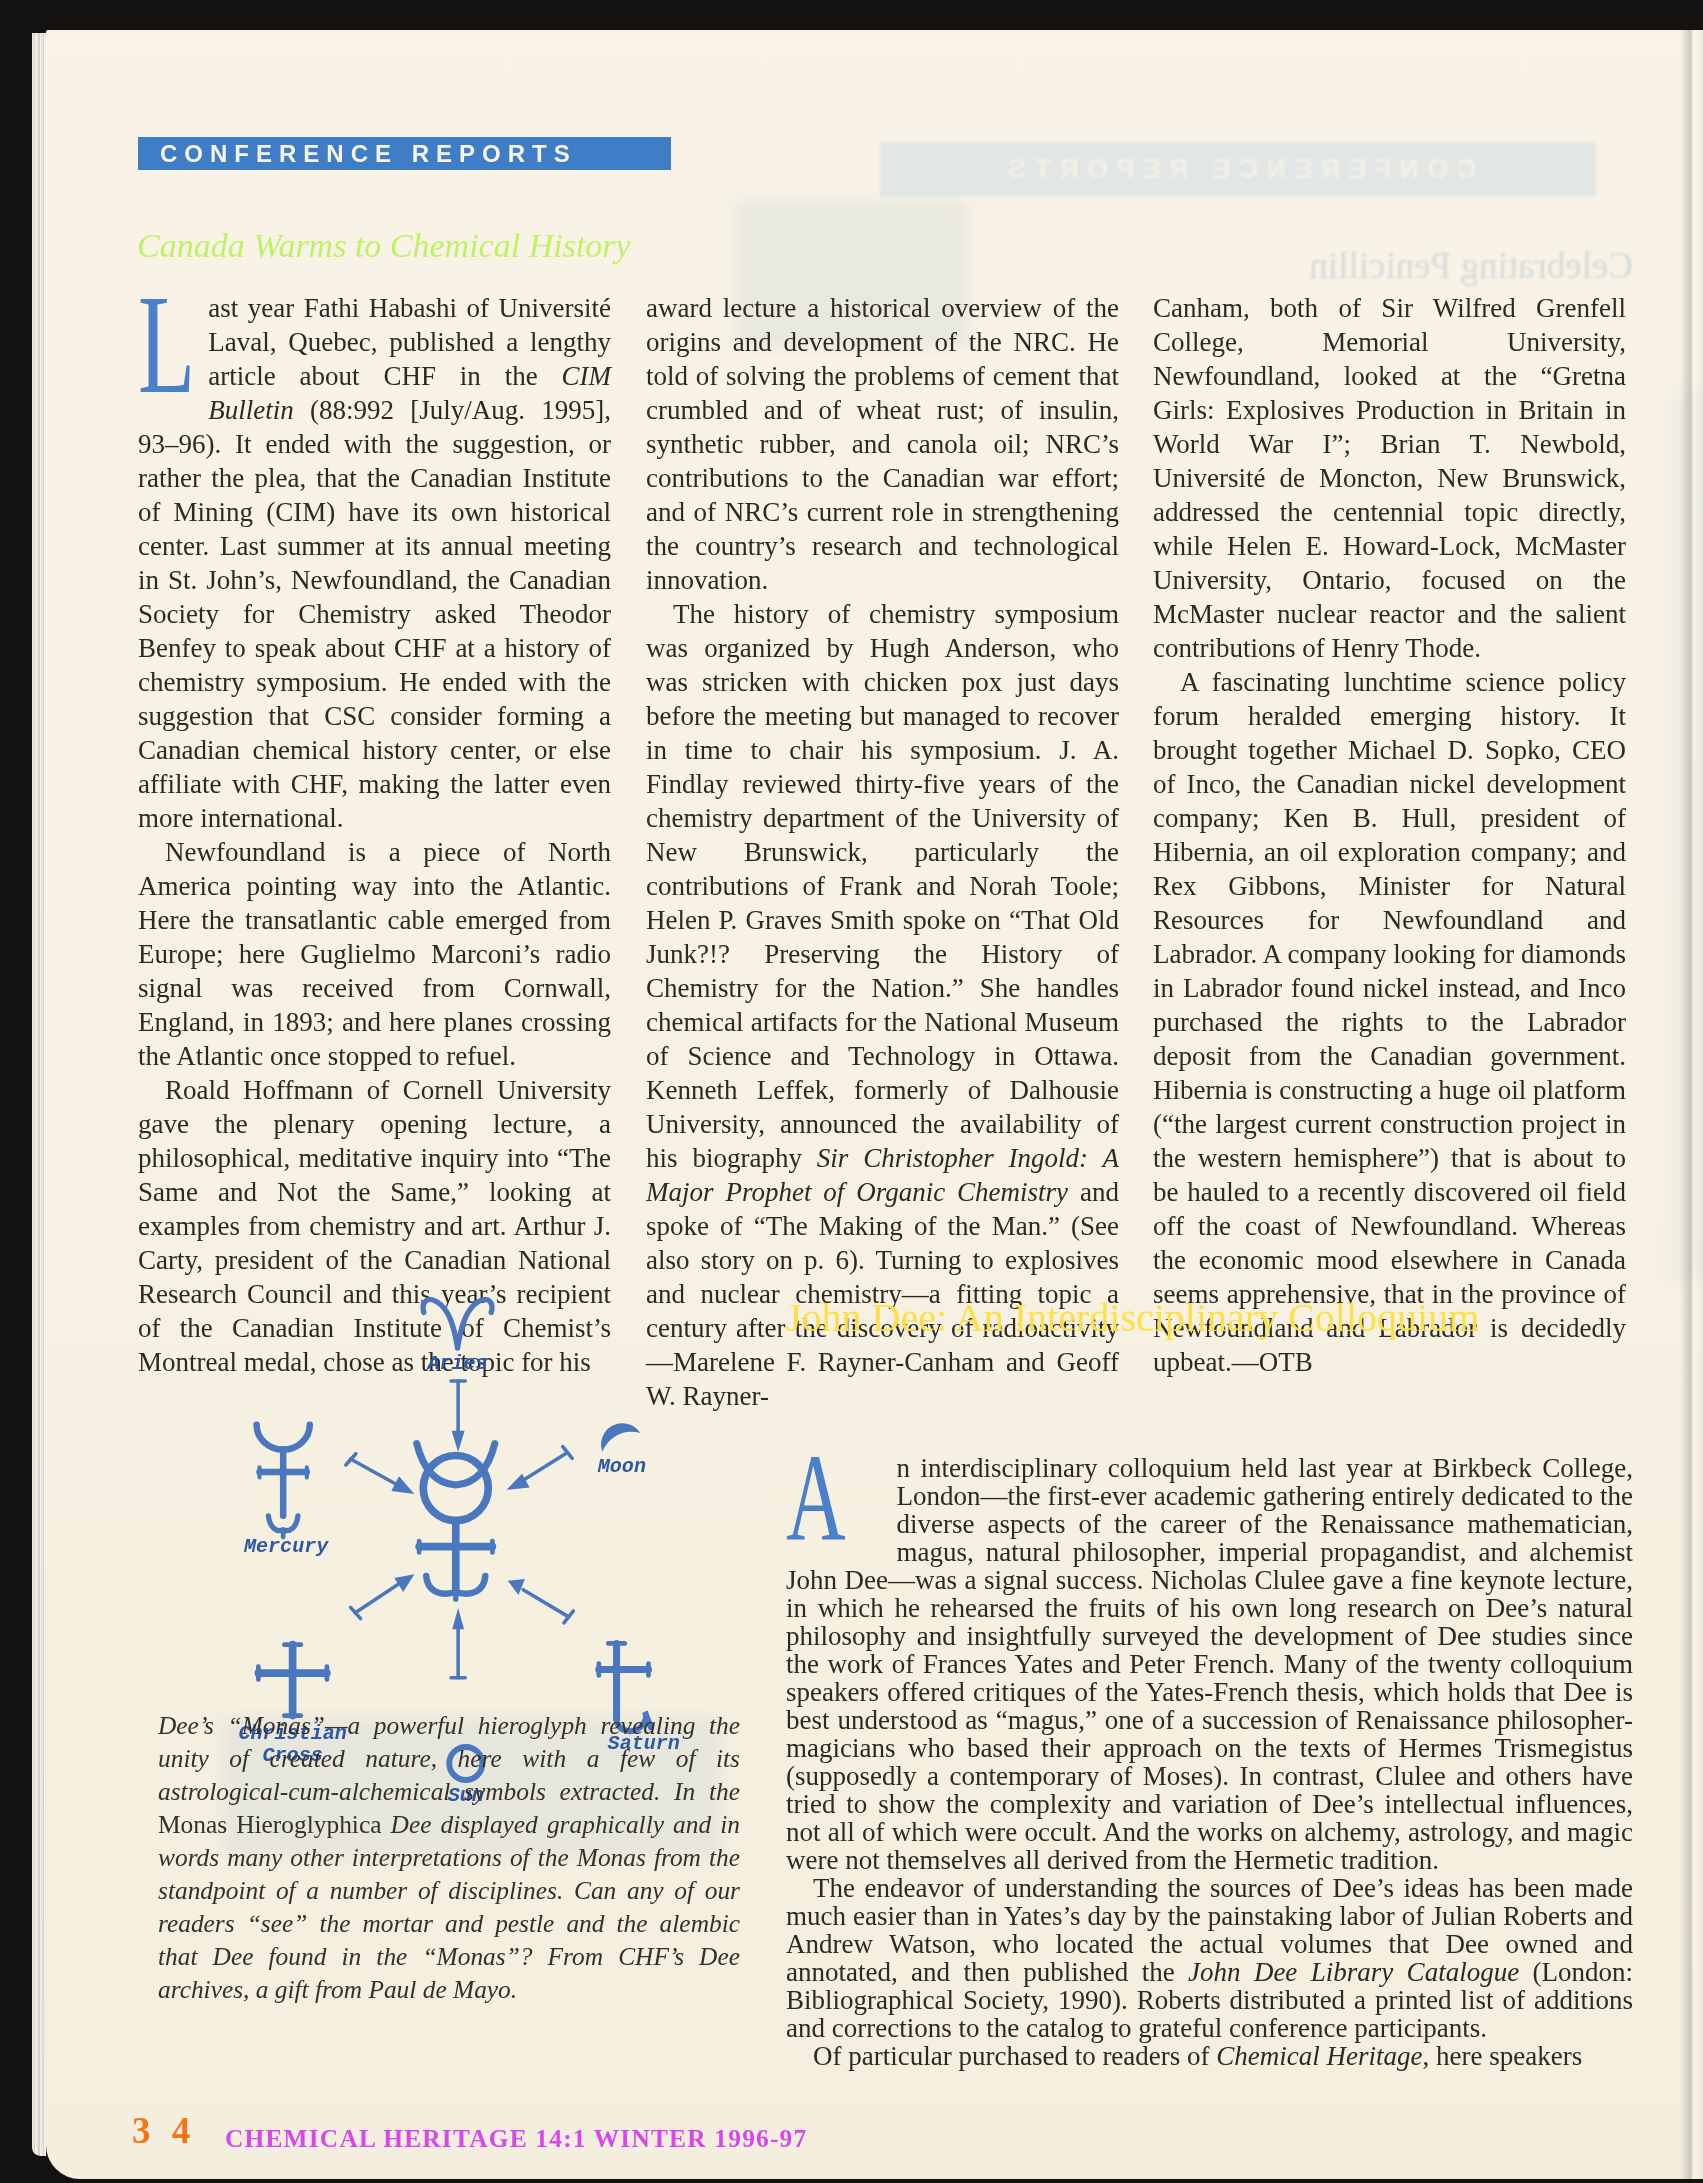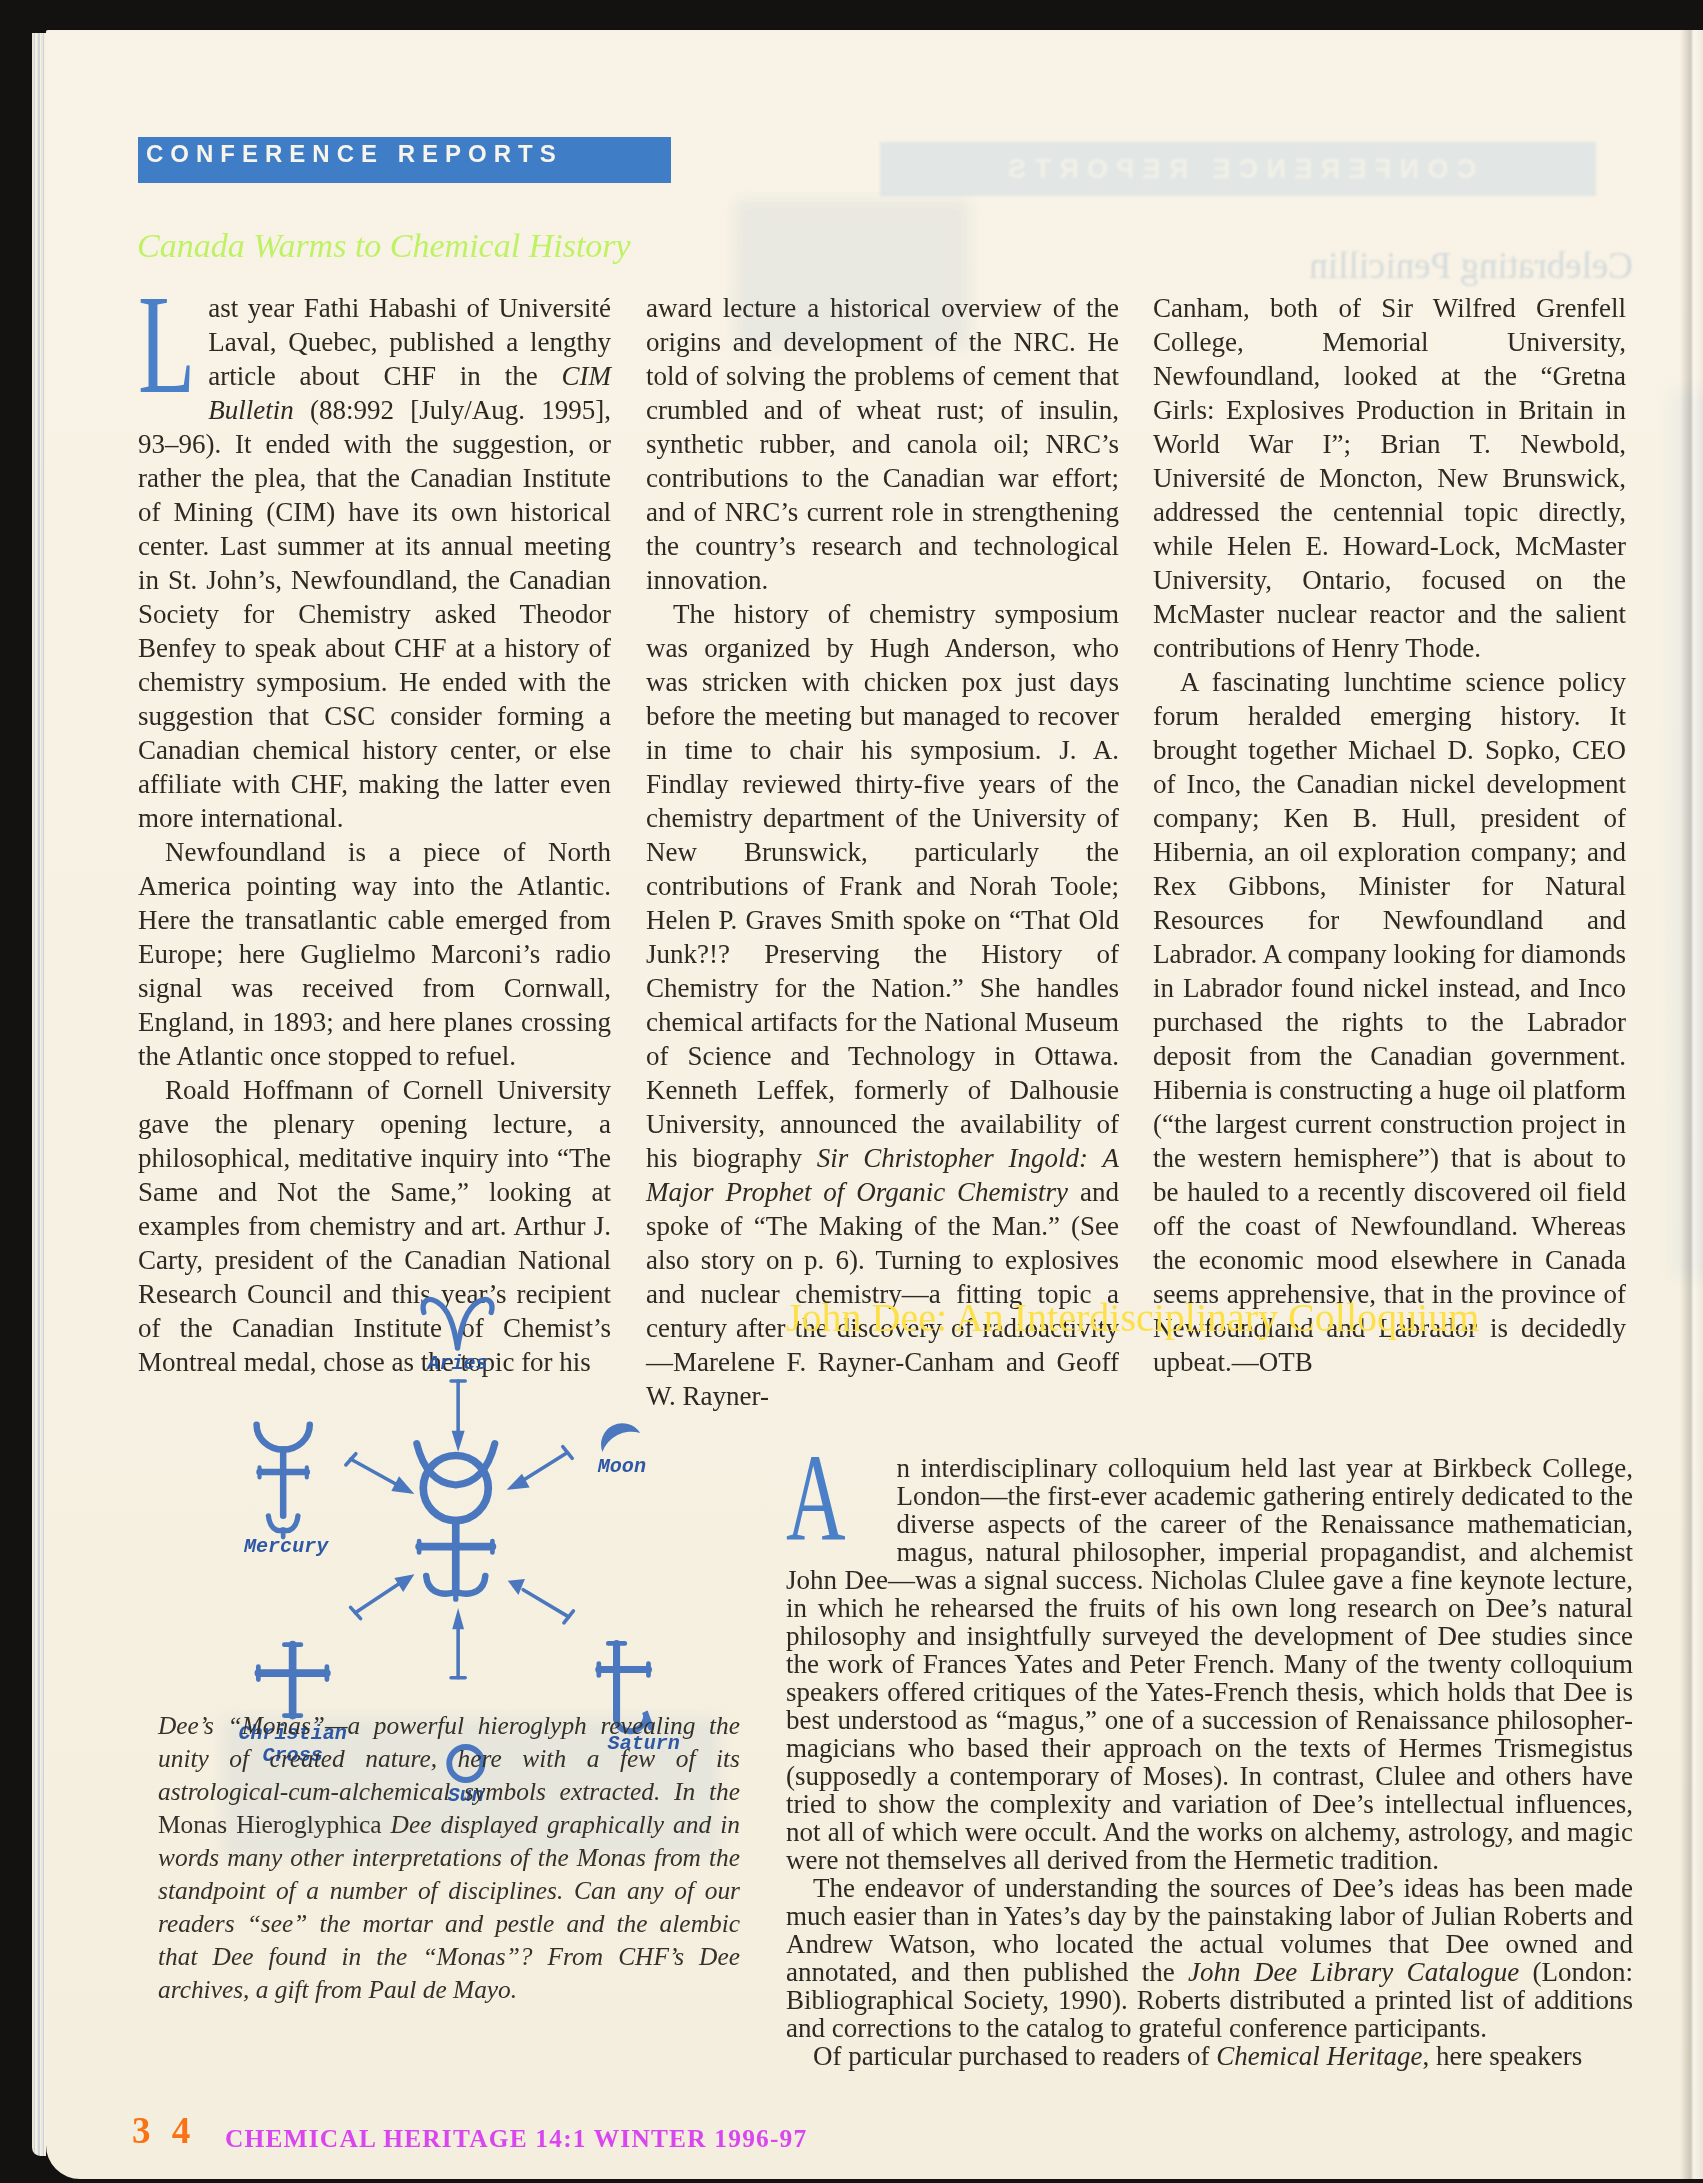--- a/index.html
+++ b/index.html
@@ -11,23 +11,23 @@
   .page-edge{position:absolute;left:32px;top:33px;width:14px;height:2123px;
         background:repeating-linear-gradient(90deg,#e9e5d9 0 1.8px,#ccd4d8 1.8px 3px,#f4f0e3 3px 4.7px);
         border-radius:0 0 0 8.3px;}
   .fold-line{position:absolute;left:1680px;top:30px;width:23px;height:2149px;
         background:linear-gradient(90deg,rgba(60,55,45,0.00),rgba(60,55,45,0.22) 45%,rgba(255,255,255,0.35) 60%,rgba(60,55,45,0.05));}
   .patch{position:absolute;background:rgba(205,212,215,0.32);filter:blur(7px);border-radius:7px;}
   .patch.p1{left:177px;top:1688px;width:497px;height:139px;}
   .patch.p2{left:1626px;top:361px;width:59px;height:887px;background:rgba(214,222,227,0.30);}
   .patch.p3{left:689px;top:170px;width:234px;height:148px;}
 
-  .banner{position:absolute;left:138px;top:137px;width:533px;height:46px;background:#3f7dc6;
+  .banner{position:absolute;left:138px;top:137px;width:533px;height:33px;background:#3f7dc6;
         color:#f7f4ea;font-family:"Liberation Sans",sans-serif;font-weight:bold;font-size:24px;
-        letter-spacing:7px;line-height:34px;padding-left:8px;box-sizing:border-box;white-space:nowrap;overflow:hidden;}
+        letter-spacing:7px;line-height:34px;padding-left:22px;box-sizing:border-box;white-space:nowrap;overflow:hidden;}
   .ghost-bar{position:absolute;left:880px;top:142px;width:716px;height:54px;
         background:rgba(203,219,230,0.50);color:rgba(246,242,231,0.80);
         font-family:"Liberation Sans",sans-serif;font-weight:bold;font-size:27px;letter-spacing:8.3px;
         line-height:54px;text-align:center;transform:scaleX(-1);filter:blur(1.2px);white-space:nowrap;overflow:hidden;}
   .ghost-title{position:absolute;left:1189px;top:244px;width:444px;color:rgba(175,192,208,0.48);
         font-size:37px;transform:scaleX(-1);filter:blur(1.2px);white-space:nowrap;}
 
   .h1-a{position:absolute;left:137px;top:227px;font-size:34px;color:#bef264;font-weight:400;white-space:nowrap;font-style:italic;}
   .h1-b{position:absolute;left:786px;top:1294px;font-size:40px;color:#fde047;font-weight:400;white-space:nowrap;}
 

